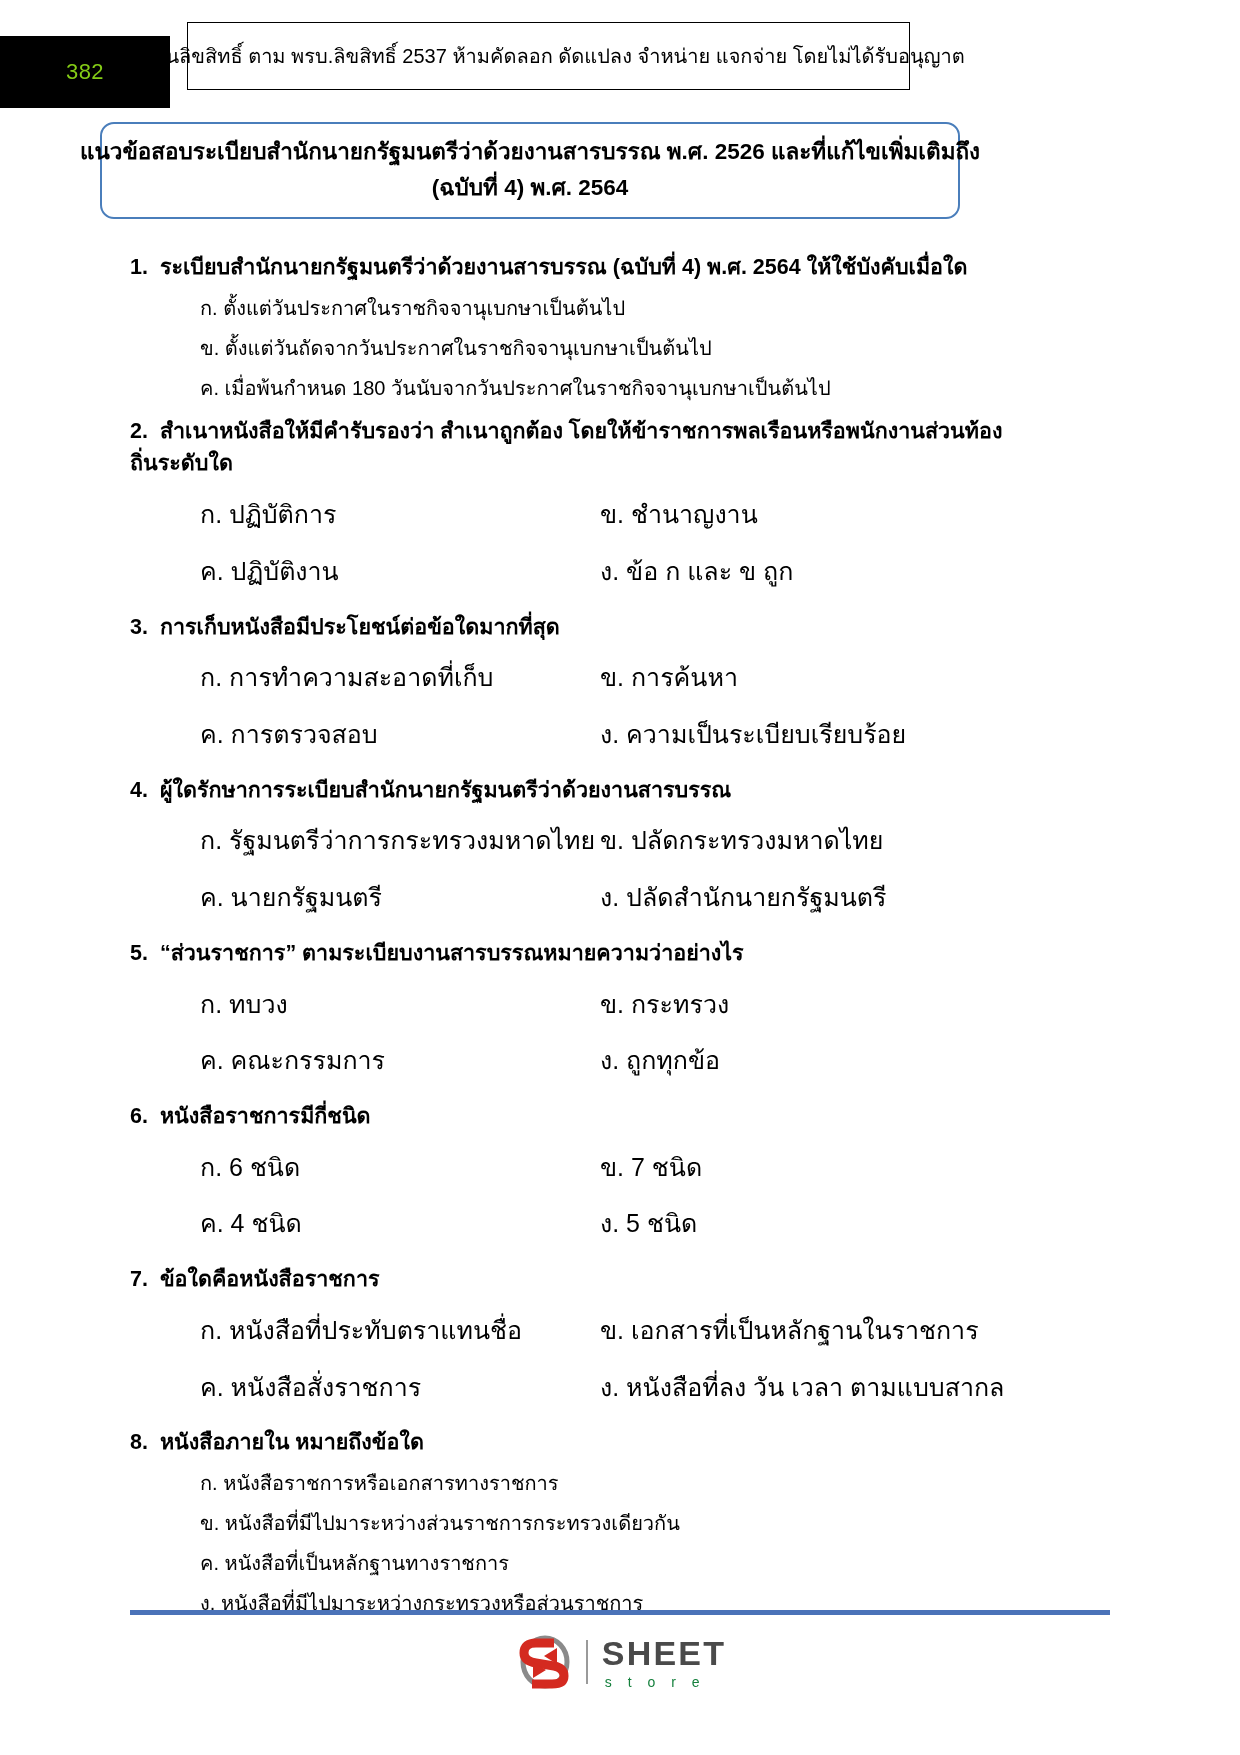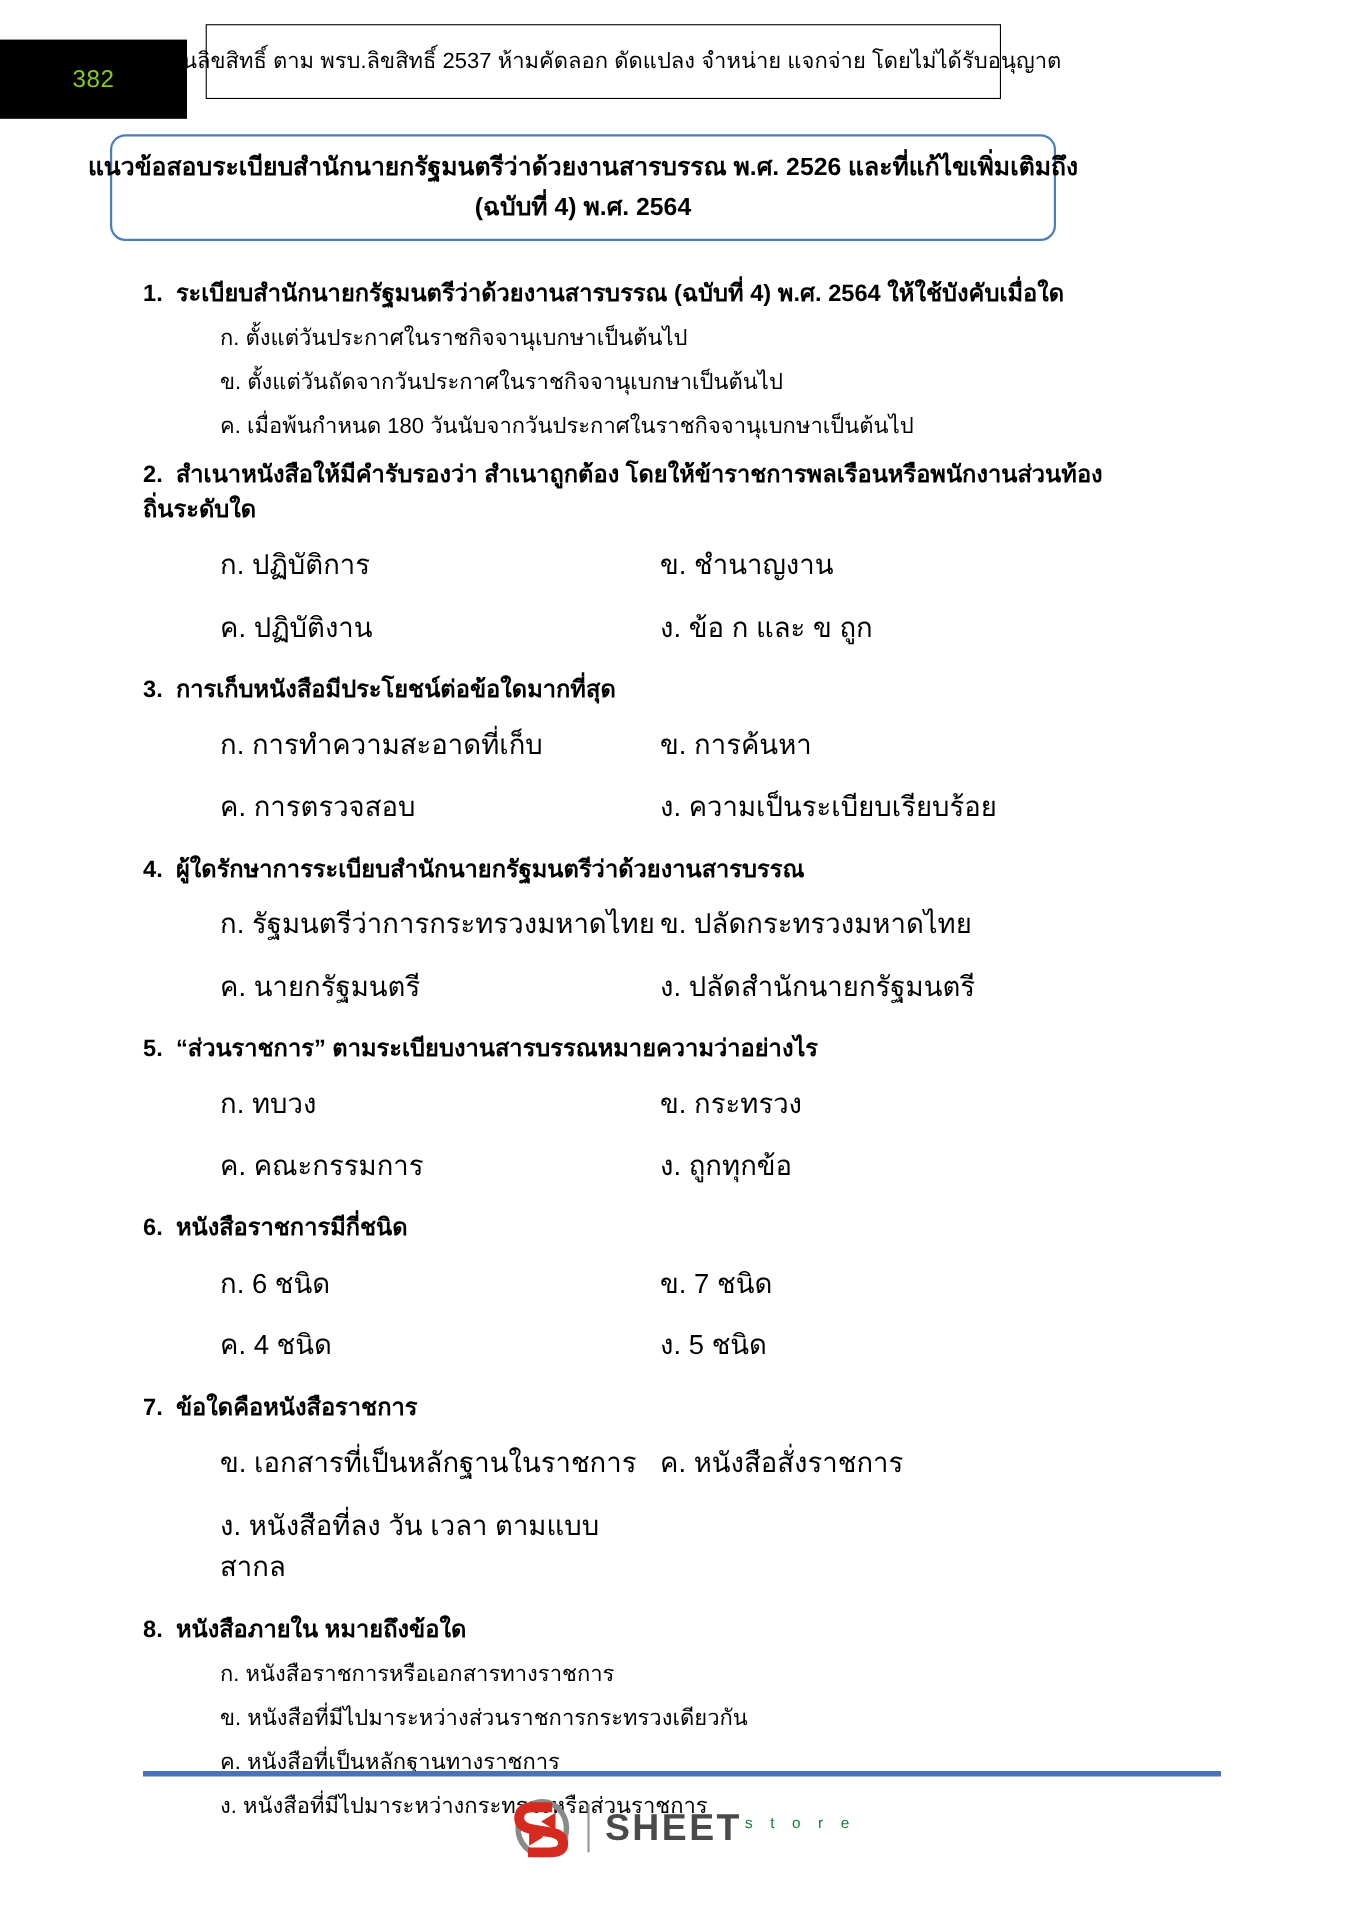--- a/index.html
+++ b/index.html
@@ -157,21 +157,21 @@
     flex: none;
   }
   .logo-divider {
     width: 2px;
     height: 44px;
     background: #9a9a9a;
     margin: 0 14px 0 10px;
   }
   .logo-words {
     display: flex;
-    flex-direction: row;
+    flex-direction: column;
     justify-content: center;
   }
   .logo-sheet {
     font-size: 34px;
     font-weight: bold;
     letter-spacing: 2.2px;
     color: #4a4a4a;
     line-height: 1;
   }
   .logo-store {
@@ -248,20 +248,21 @@
         <div class="opt-grid">
           <div class="opt-cell">ก. 6 ชนิด</div>
           <div class="opt-cell col-right">ข. 7 ชนิด</div>
           <div class="opt-cell">ค. 4 ชนิด</div>
           <div class="opt-cell col-right">ง. 5 ชนิด</div>
         </div>
       </div>
       <div class="q-block">
         <div class="q-stem"><span>7.</span>&nbsp;&nbsp;<span>ข้อใดคือหนังสือราชการ</span></div>
         <div class="opt-grid">
+          <div class="opt-cell">ก. หนังสือที่ประทับตราแทนชื่อ</div>
           <div class="opt-cell col-right">ข. เอกสารที่เป็นหลักฐานในราชการ</div>
           <div class="opt-cell">ค. หนังสือสั่งราชการ</div>
           <div class="opt-cell col-right">ง. หนังสือที่ลง วัน เวลา ตามแบบสากล</div>
         </div>
       </div>
       <div class="q-block">
         <div class="q-stem"><span>8.</span>&nbsp;&nbsp;<span>หนังสือภายใน หมายถึงข้อใด</span></div>
         <div class="opt-single">ก. หนังสือราชการหรือเอกสารทางราชการ</div>
         <div class="opt-single">ข. หนังสือที่มีไปมาระหว่างส่วนราชการกระทรวงเดียวกัน</div>
         <div class="opt-single">ค. หนังสือที่เป็นหลักฐานทางราชการ</div>

